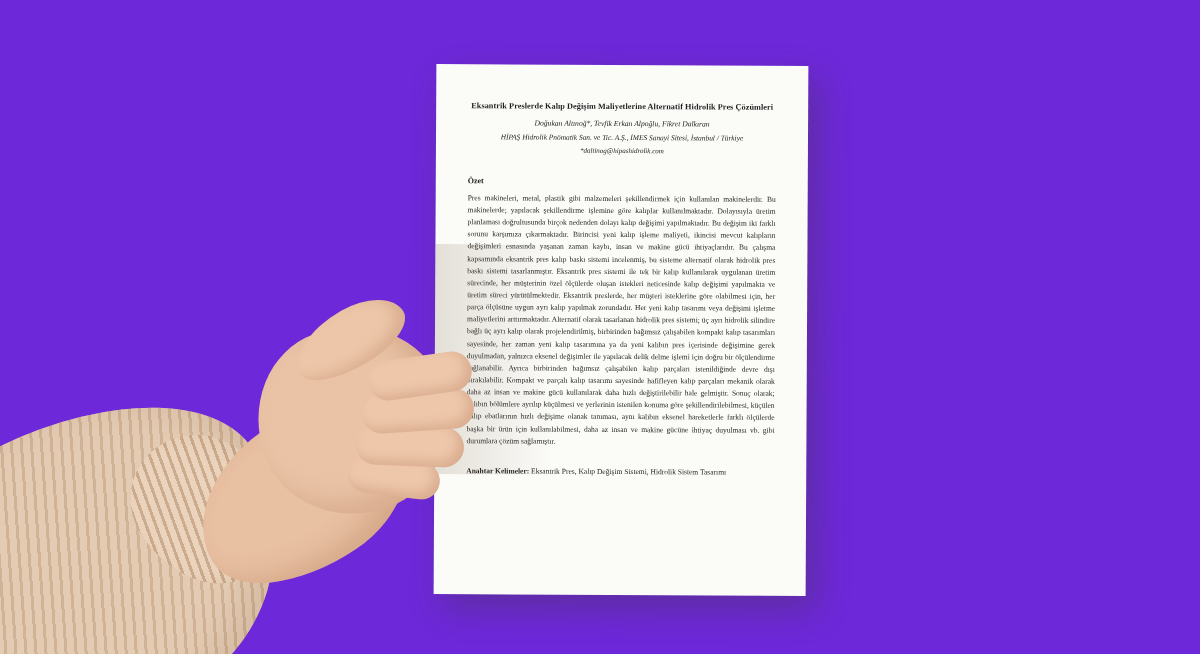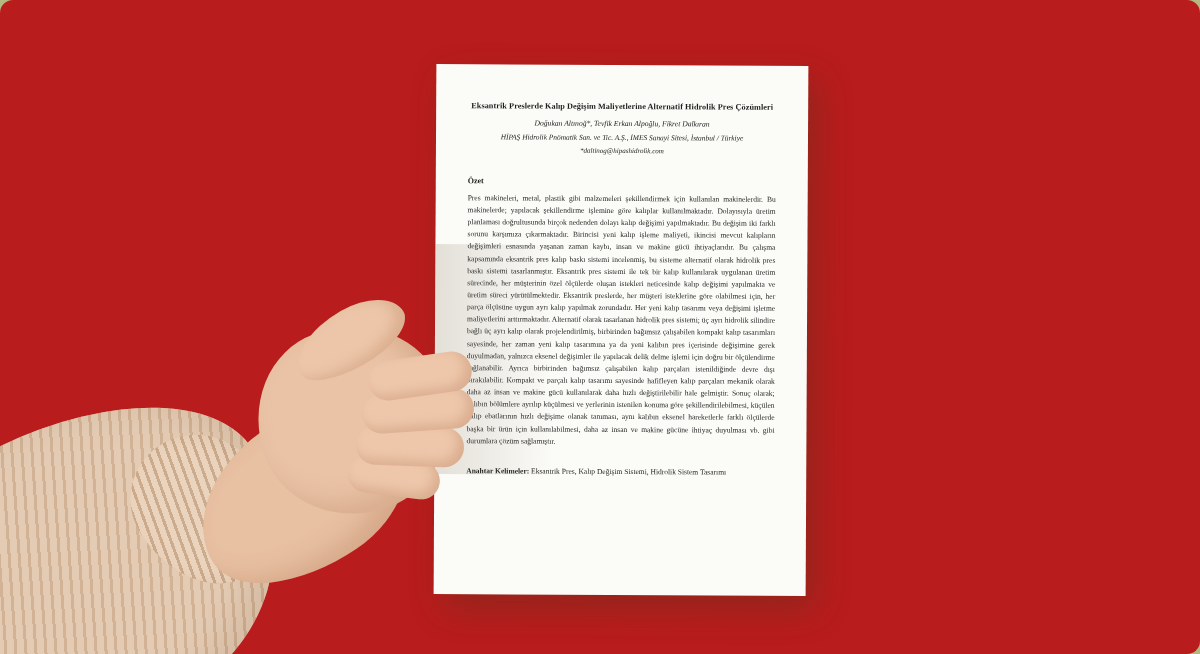--- a/index.html
+++ b/index.html
@@ -10,22 +10,21 @@
     width: 1200px;
     height: 654px;
     overflow: hidden;
     background: #b5b880;
     font-family: "Liberation Serif", serif;
     position: relative;
   }
   #scene {
     position: absolute;
     inset: 0;
-    background: #b91c1c;
-    border-radius: 13px;
+    background: #6d28d9;
   }
 
   
   .arm-wrap {
     position: absolute;
     left: -10px;
     bottom: -10px;
     width: 520px;
     height: 420px;
     z-index: 5;

